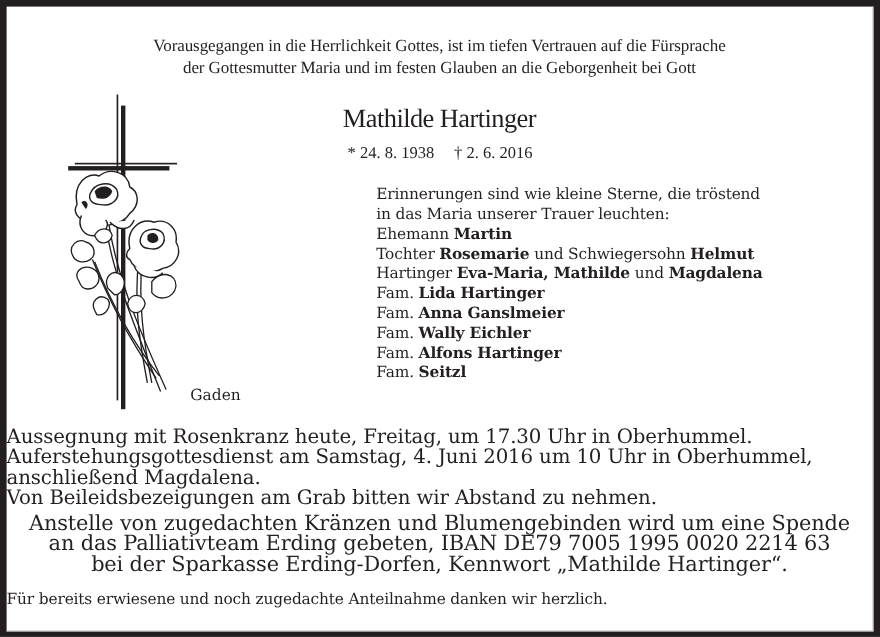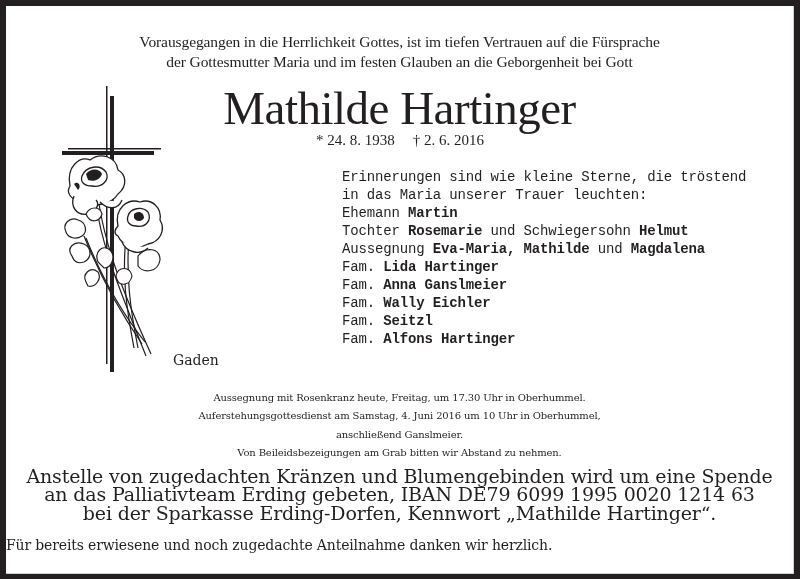--- a/index.html
+++ b/index.html
@@ -26,21 +26,21 @@
       font-family: "Liberation Serif", serif;
       font-size: 15.5px;
       line-height: 20px;
       letter-spacing: -0.1px;
     }
     .name {
       position: absolute;
       left: 0; right: 0; top: 80px;
       text-align: center;
       font-family: "Liberation Serif", serif;
-      font-size: 47px;
+      font-size: 24px;
       line-height: 44px;
       letter-spacing: -0.5px;
     }
     .dates {
       position: absolute;
       left: 0; right: 0; top: 124px;
       text-align: center;
       font-family: "Liberation Serif", serif;
       font-size: 15px;
       line-height: 20px;
@@ -56,29 +56,27 @@
       position: absolute;
       left: 167px; top: 345px;
       font-size: 14px; line-height: 18px;
     }
     .mourners {
       position: absolute;
       left: 336px; top: 162px;
       font-size: 14px;
       line-height: 18px;
       letter-spacing: -0.15px;
-      font-family: Liberation Mono, monospace;
     }
     .mourners div { white-space: nowrap; }
     .mourners b { font-weight: bold; }
     .notices {
       position: absolute;
       left: 0; right: 0; top: 383px;
-      text-align: center;
-      font-size: 10px;
+      font-size: 18px;
       line-height: 18.4px;
       letter-spacing: -0.15px;
     }
     .donation {
       position: absolute;
       left: 0; right: 0; top: 461px;
       text-align: center;
       font-size: 19px;
       line-height: 18.4px;
       letter-spacing: -0.15px;
@@ -157,37 +155,37 @@
   </div>
 
   <div class="place">Gaden</div>
 
   <div class="mourners">
     <div>Erinnerungen sind wie kleine Sterne, die tröstend</div>
     <div>in das Maria unserer Trauer leuchten:</div>
     <div id="mourner-lines">
         <div><span>Ehemann </span><b>Martin</b></div>
         <div><span>Tochter </span><b>Rosemarie</b><span> und Schwiegersohn </span><b>Helmut</b></div>
-        <div><span>Aussegnung </span><b>Eva-Maria, Mathilde</b><span> und </span><b>Magdalena</b></div>
+        <div><span>Hartinger </span><b>Eva-Maria, Mathilde</b><span> und </span><b>Magdalena</b></div>
         <div><span>Fam. </span><b>Lida Hartinger</b></div>
         <div><span>Fam. </span><b>Anna Ganslmeier</b></div>
         <div><span>Fam. </span><b>Wally Eichler</b></div>
+        <div><span>Fam. </span><b>Alfons Hartinger</b></div>
         <div><span>Fam. </span><b>Seitzl</b></div>
-        <div><span>Fam. </span><b>Alfons Hartinger</b></div>
       </div>
   </div>
 
   <div class="notices">
     <div>Aussegnung mit Rosenkranz heute, Freitag, um 17.30 Uhr in Oberhummel.</div>
     <div>Auferstehungsgottesdienst am Samstag, 4. Juni 2016 um 10 Uhr in Oberhummel,</div>
-    <div>anschließend Ganslmeier.</div>
+    <div>anschließend Magdalena.</div>
     <div>Von Beileidsbezeigungen am Grab bitten wir Abstand zu nehmen.</div>
   </div>
 
   <div class="donation">
     <div>Anstelle von zugedachten Kränzen und Blumengebinden wird um eine Spende</div>
-    <div>an das Palliativteam Erding gebeten, IBAN DE79 6099 1995 0020 1214 63</div>
+    <div>an das Palliativteam Erding gebeten, IBAN DE79 7005 1995 0020 2214 63</div>
     <div>bei der Sparkasse Erding-Dorfen, Kennwort „Mathilde Hartinger“.</div>
   </div>
 
   <div class="thanks">Für bereits erwiesene und noch zugedachte Anteilnahme danken wir herzlich.</div>
 
 </div>
 
 </body></html>

